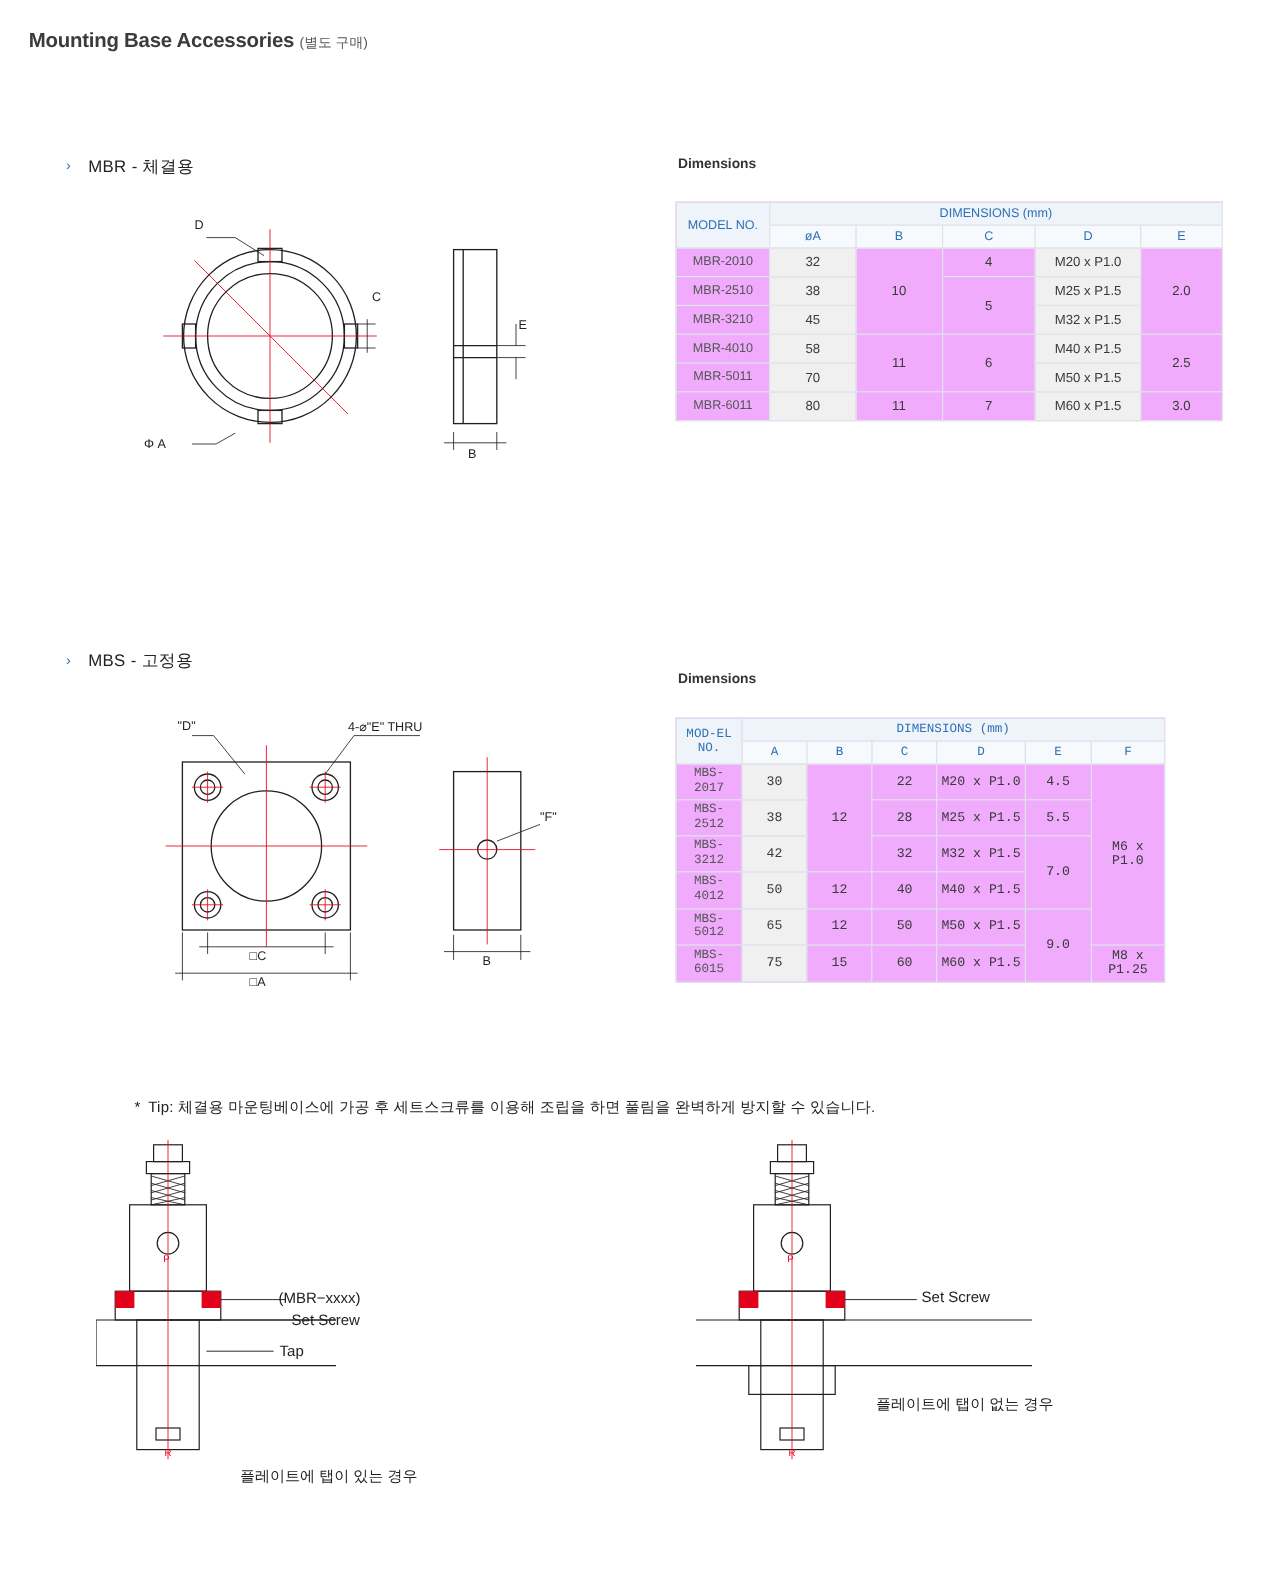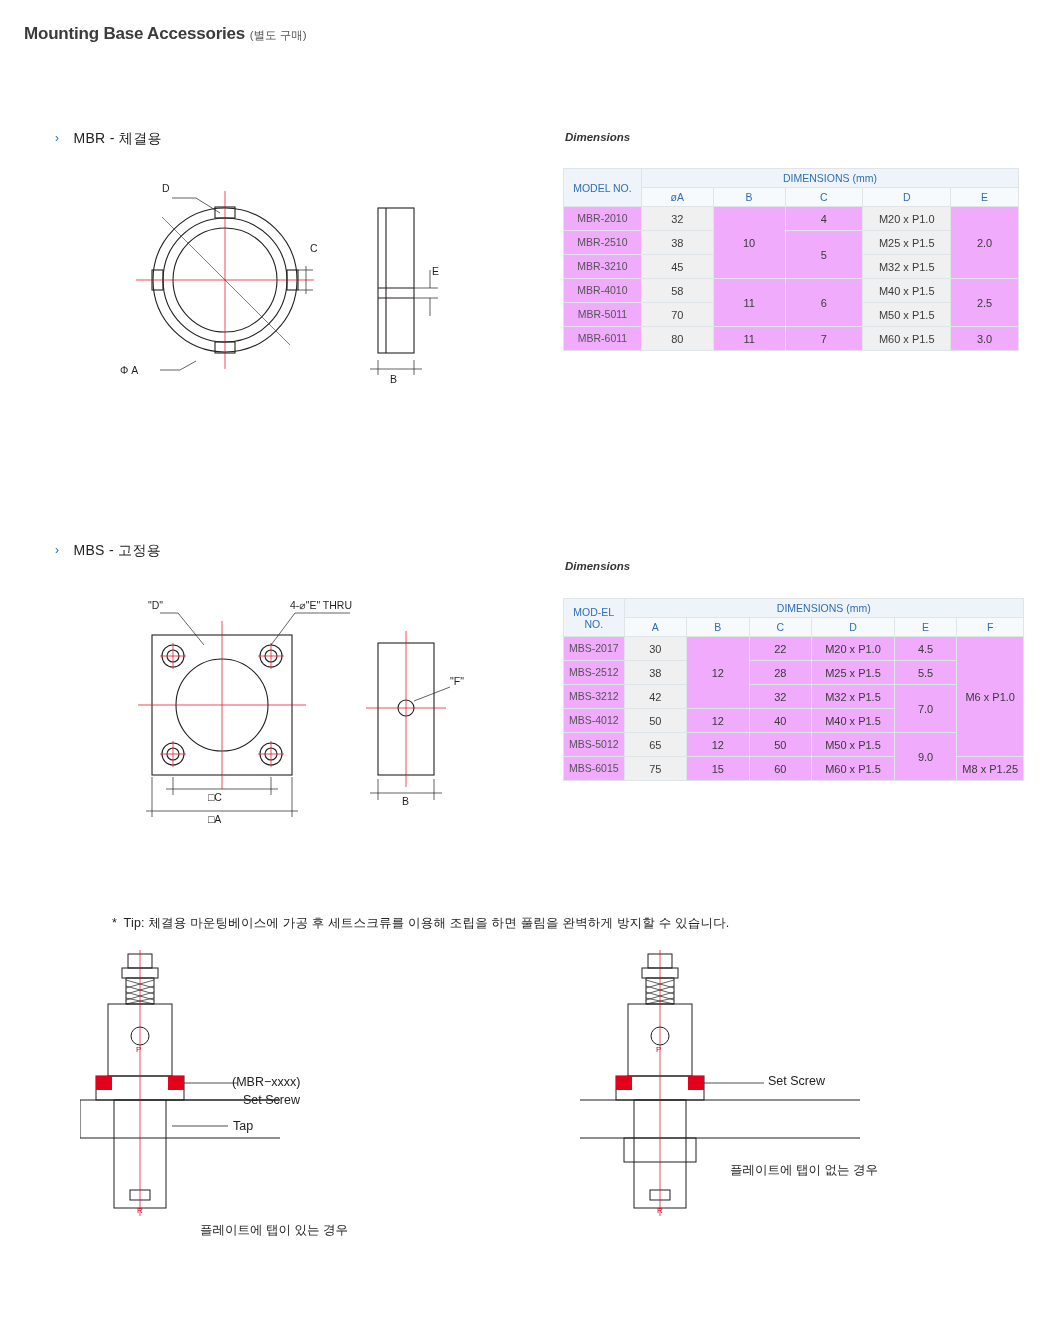--- a/index.html
+++ b/index.html
@@ -44,21 +44,20 @@
     margin-right: 10px;
     position: relative;
     top: -1px;
   }
 
   .dim-label {
     position: absolute;
     font-size: 11.5px;
     font-weight: bold;
     color: #333;
-    font-style: italic;
   }
 
   
   table.dim {
     position: absolute;
     border-collapse: collapse;
     font-size: 11px;
     color: #3a3a3a;
     background: #f0abfc;
   }
@@ -325,21 +324,21 @@
     </g>
   </svg>
   <div class="dtext" style="left:28px; top:4px;">"D"</div>
   <div class="dtext" style="left:170px; top:4px;">4-⌀"E" THRU</div>
   <div class="dtext" style="left:330px; top:80px;">"F"</div>
   <div class="dtext" style="left:88px; top:196px;">□C</div>
   <div class="dtext" style="left:88px; top:218px;">□A</div>
   <div class="dtext" style="left:282px; top:200px;">B</div>
 </div>
 
-<table class="dim" style="left:563px; top:598px; width:461px;">
+<table class="dim" style="left:563px; top:598px; width:408px;font-family:Liberation Mono, monospace;">
   <thead>
     <tr>
       <th rowspan="2" style="width:60px;">MOD-EL NO.</th>
       <th colspan="6">DIMENSIONS (mm)</th>
     </tr>
     <tr>
       <th class="sub" style="width:62px;">A</th>
       <th class="sub" style="width:62px;">B</th>
       <th class="sub" style="width:62px;">C</th>
       <th class="sub" style="width:82px;">D</th>

